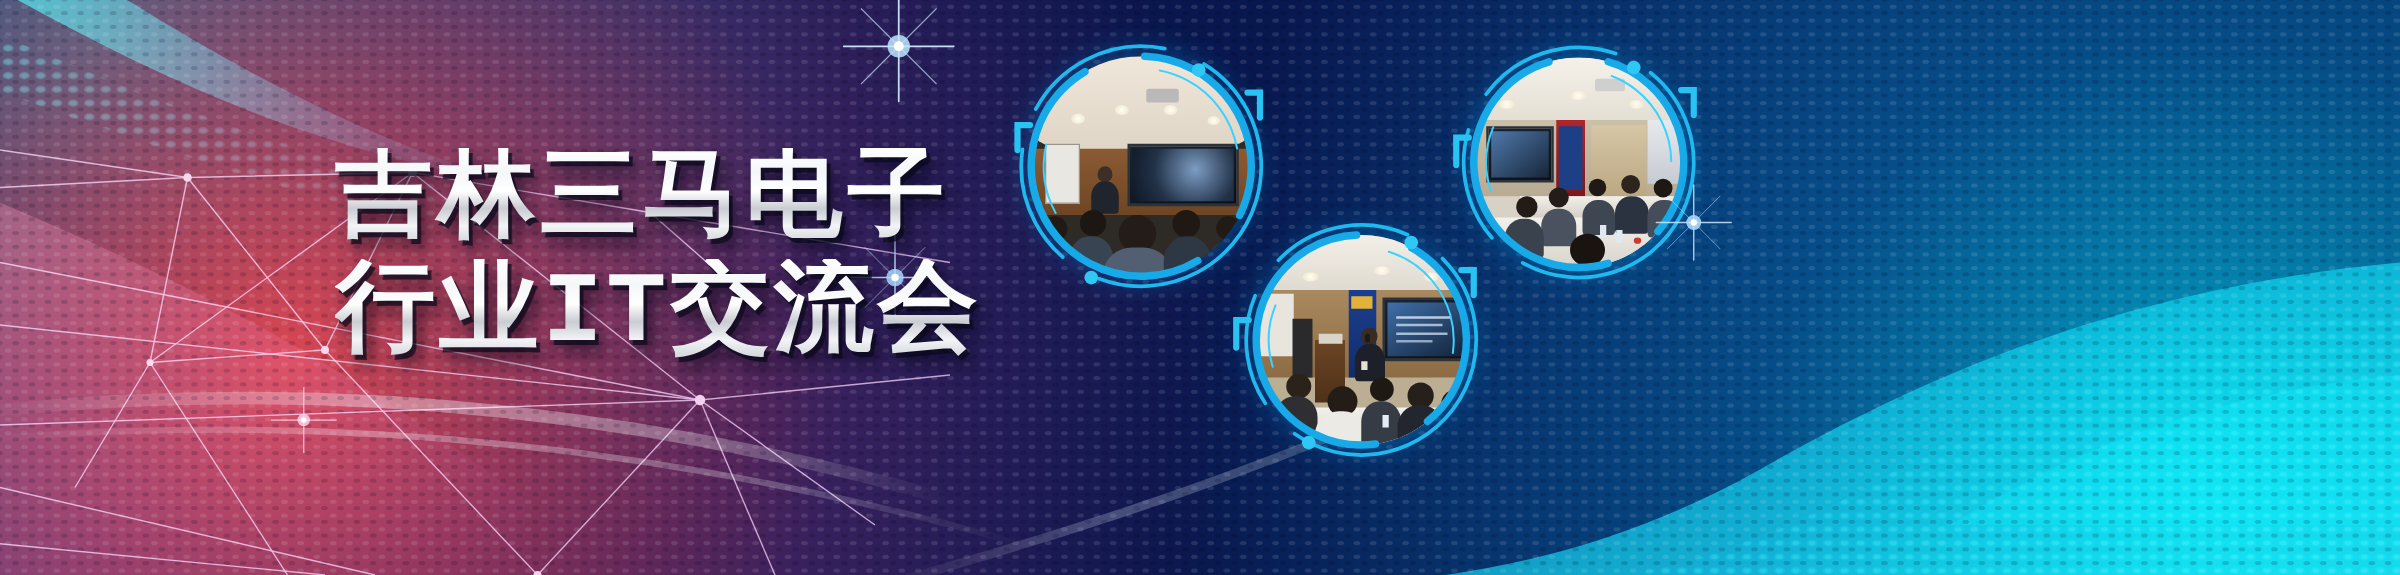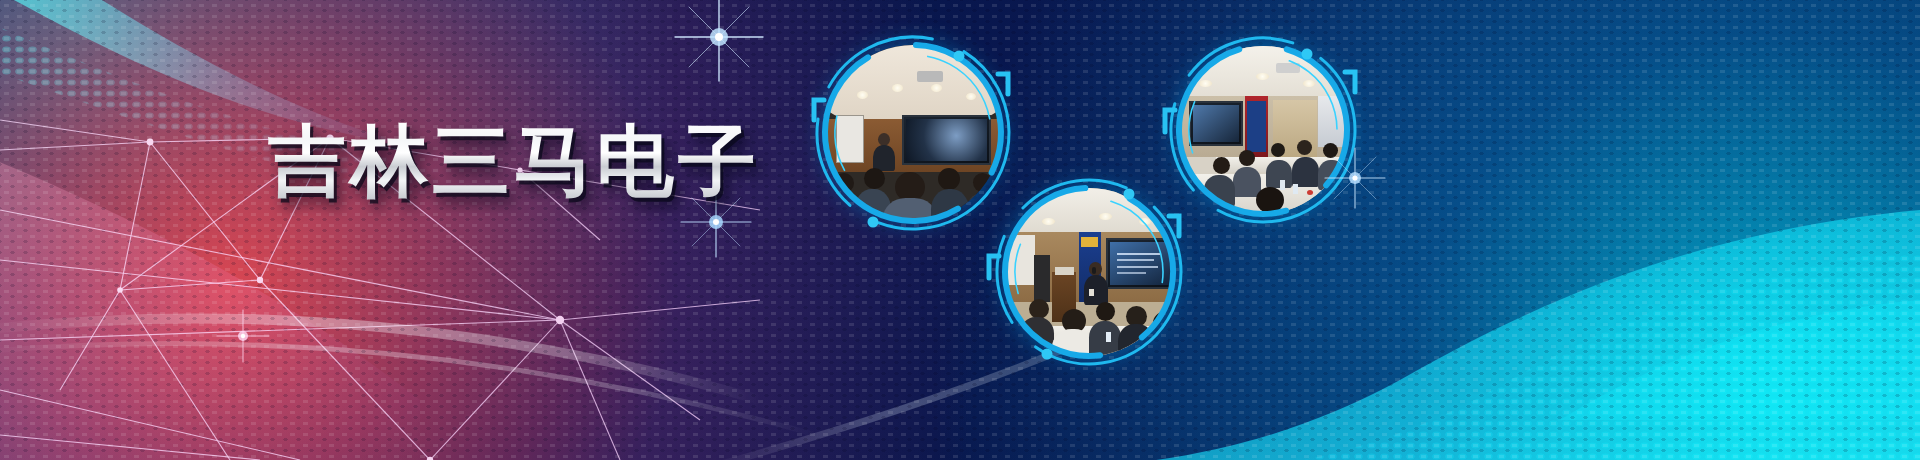--- a/index.html
+++ b/index.html
@@ -44,21 +44,21 @@
   
   #mesh{position:absolute;left:0;top:90px;width:760px;height:370px;mix-blend-mode:screen;opacity:.92;}
 
   
   #title-block{
     position:absolute;left:268px;top:118px;
     width:520px;
     z-index:30;
   }
   .title-line{
-    font-family:Liberation Serif, serif;
+    font-family:Liberation Mono, monospace;
     font-weight:bold;
     font-size:78px;
     line-height:1.12;
     letter-spacing:4px;
     white-space:nowrap;
     background:linear-gradient(180deg,#ffffff 0%,#f4f6f8 24%,#ffffff 40%,#c9ccd2 56%,#f2f4f6 72%,#b9bdc4 100%);
     -webkit-background-clip:text;
     background-clip:text;
     color:transparent;
     -webkit-text-fill-color:transparent;
@@ -171,20 +171,21 @@
       <circle cx="260" cy="190" r="3.2"></circle>
       <circle cx="120" cy="200" r="2.8"></circle>
       <circle cx="560" cy="230" r="4.2"></circle>
       <circle cx="430" cy="370" r="3.2"></circle>
       <circle cx="520" cy="80" r="2.6"></circle>
     </g>
   </svg>
 
   <div id="title-block">
     <div class="title-line" id="title-line-1">吉林三马电子</div>
+    <div class="title-line" id="title-line-2">行业IT交流会</div>
   </div>
 
   <div class="circle-wrap" style="left:800px;top:20px;width:226px;height:226px;">
     <div class="photo" style="left:25px;top:25px;width:176px;height:176px;">
       <div class="scene" style="background:#2e2a26;">
         <div class="ceil" style="height:46%;border-radius:0 0 46% 46%/0 0 26% 26%;"></div>
         <div class="dlight" style="left:18%;top:26%;width:11px;height:8px;"></div>
         <div class="dlight" style="left:38%;top:22%;width:11px;height:8px;"></div>
         <div class="dlight" style="left:60%;top:22%;width:11px;height:8px;"></div>
         <div class="dlight" style="left:80%;top:27%;width:10px;height:7px;"></div>

